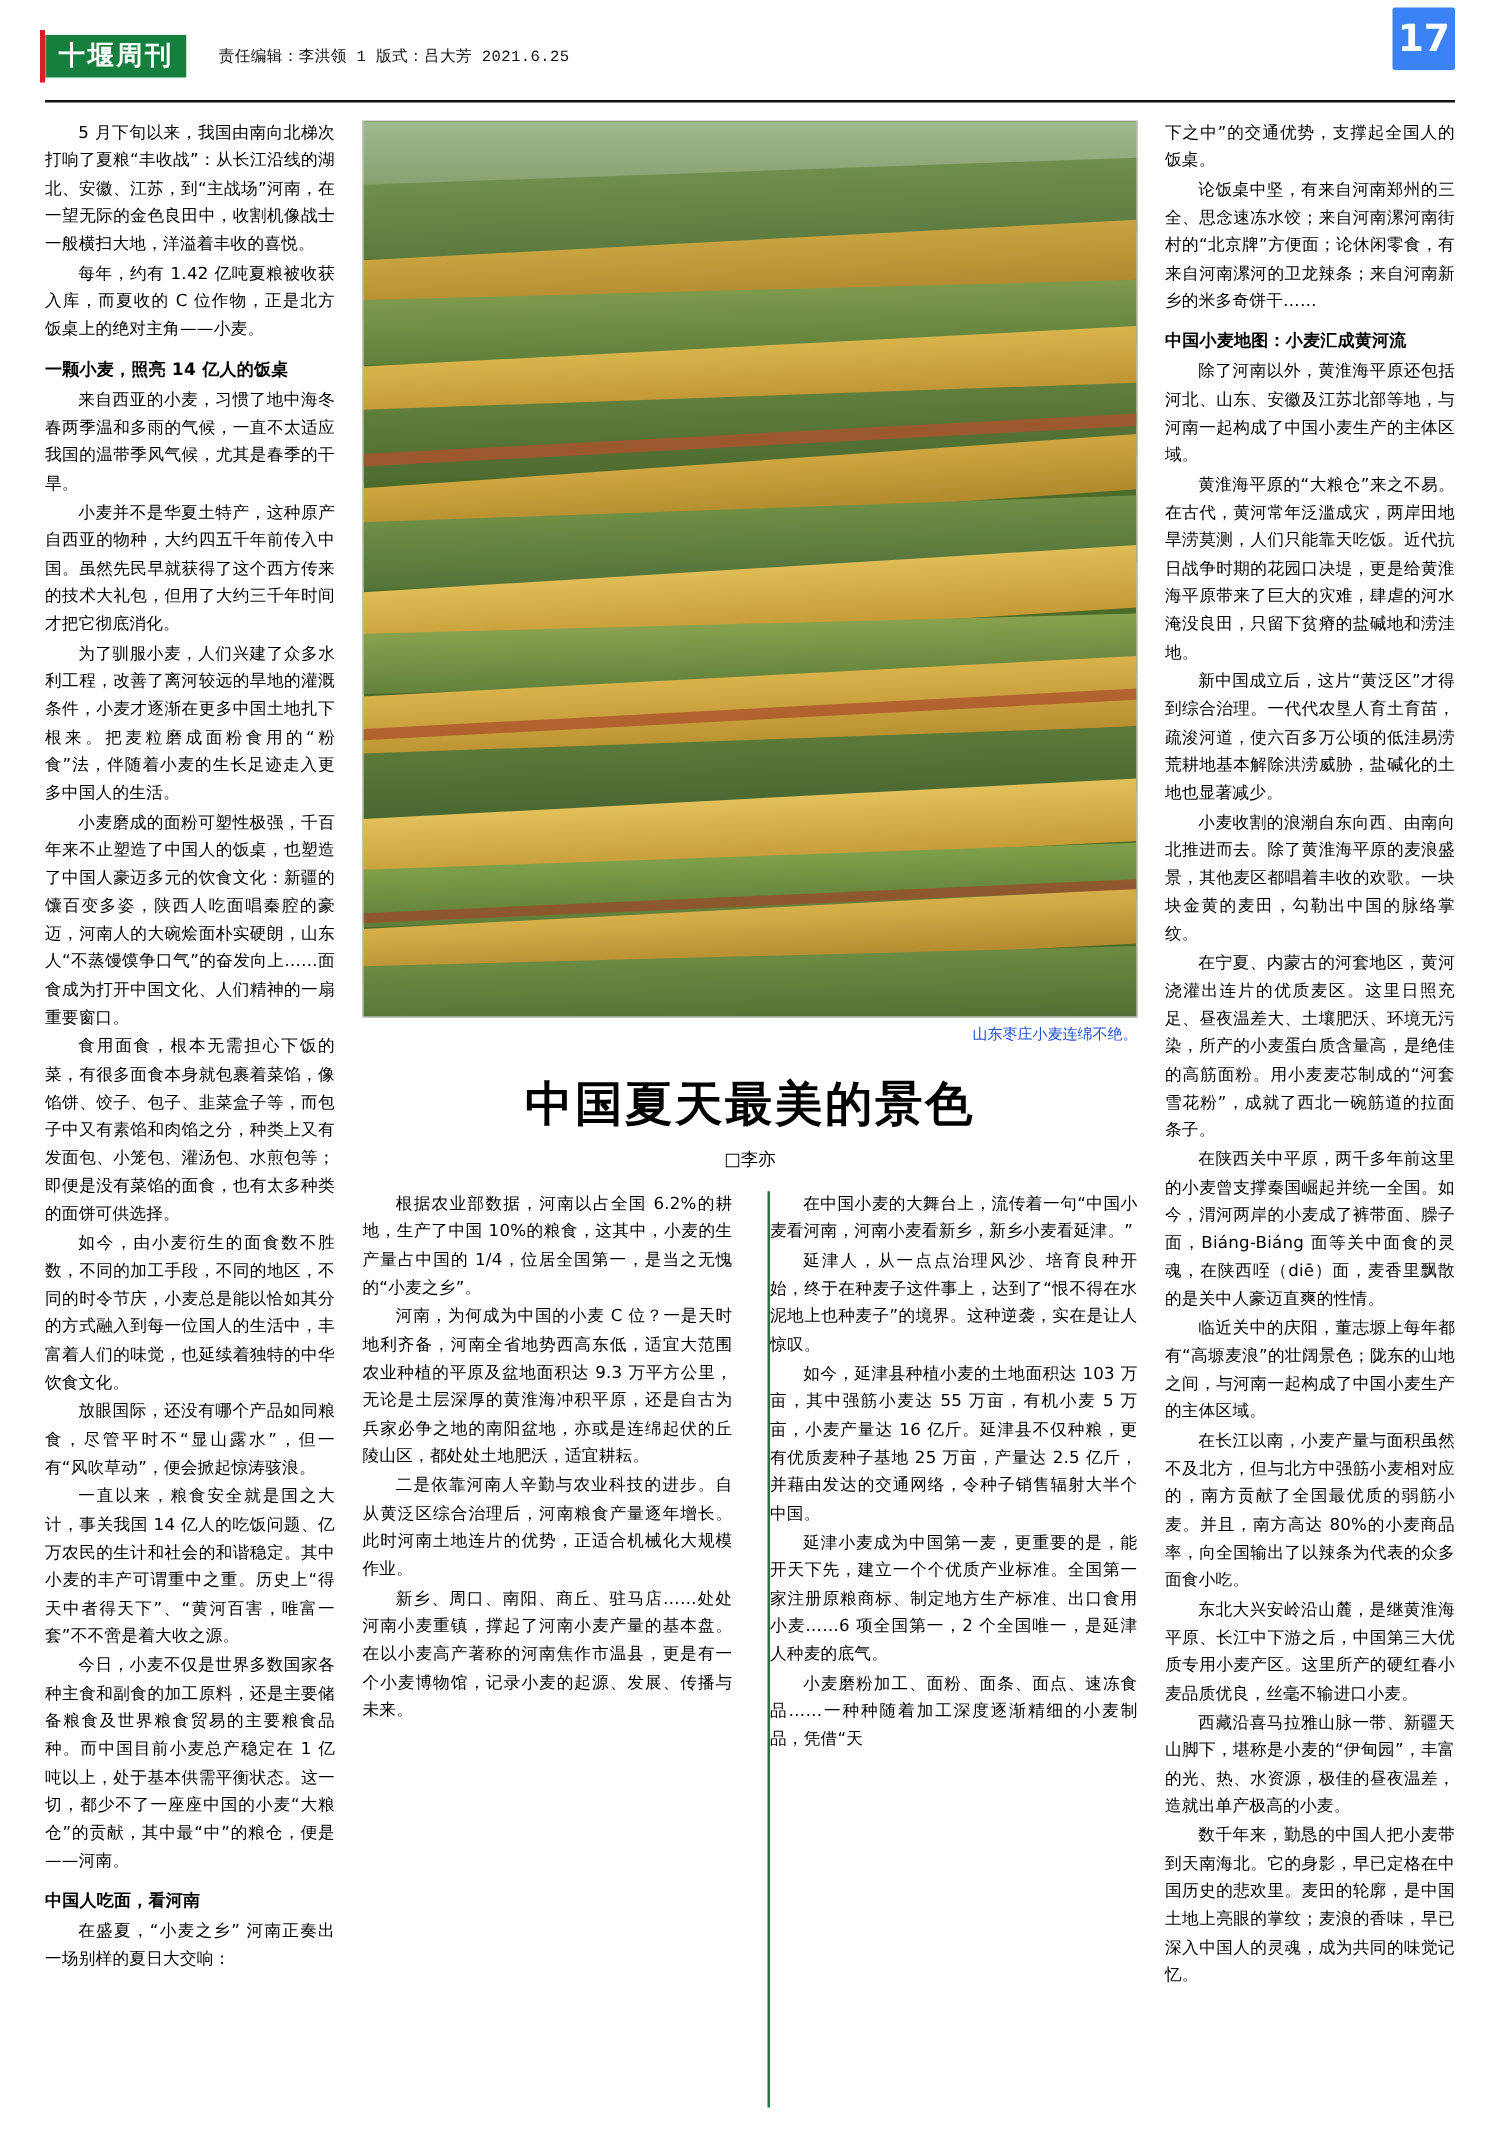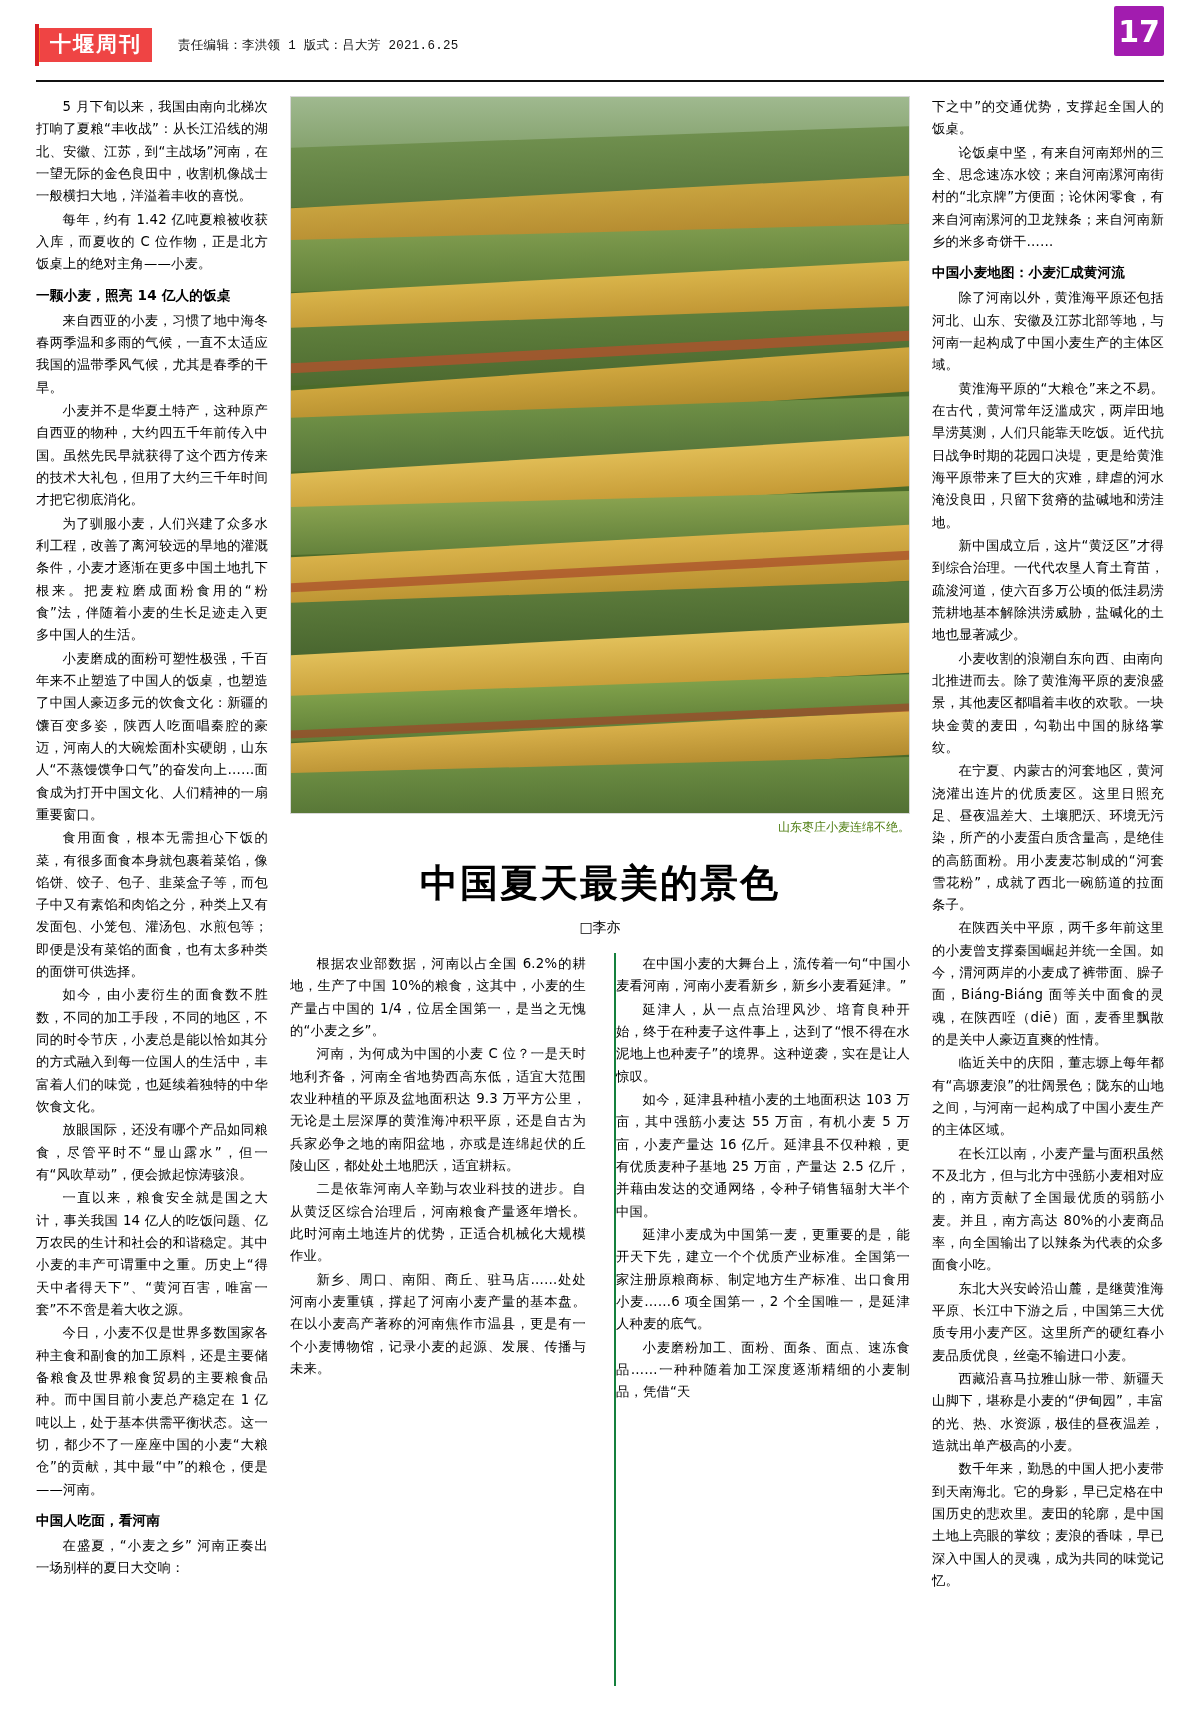--- a/index.html
+++ b/index.html
@@ -26,29 +26,29 @@
 
   
   .masthead {
     position: relative;
     height: 58px;
     display: flex;
     align-items: center;
     padding-top: 16px;
   }
   .brand-box {
-    background: #ef4444;
+    background: #15803d;
     color: #fff;
     font-family: "DejaVu Sans", "Liberation Sans", sans-serif;
     font-weight: bold;
     font-size: 21px;
     letter-spacing: 2px;
     padding: 6px 10px 7px 10px;
     line-height: 1;
-    border-left: 4px solid #f97316;
+    border-left: 1px solid #f97316;
     display: inline-block;
     position: relative;
   }
   .brand-box::before {
     content: "";
     position: absolute;
     left: -5px;
     top: -4px;
     bottom: -4px;
     width: 4px;
@@ -69,21 +69,21 @@
     gap: 14px;
   }
   .section-name {
     font-family: "DejaVu Sans", "Liberation Sans", sans-serif;
     font-size: 19px;
     font-weight: bold;
     letter-spacing: 3px;
     color: #000;
   }
   .page-num {
-    background: #a21caf;
+    background: #3b82f6;
     color: #fff;
     font-family: "DejaVu Sans", "Liberation Sans", sans-serif;
     font-weight: bold;
     font-size: 30px;
     width: 50px;
     height: 50px;
     display: flex;
     align-items: center;
     justify-content: center;
     border-radius: 2px;
@@ -146,21 +146,21 @@
   }
   .photo .band {
     position: absolute;
     left: -10%;
     width: 120%;
   }
   .caption {
     font-size: 12px;
     text-align: right;
     margin-top: 5px;
-    color: #4d7c0f;
+    color: #1d4ed8;
     font-family: "DejaVu Sans", "Liberation Sans", sans-serif;
   }
 
   .headline {
     text-align: center;
     font-size: 38px;
     font-weight: bold;
     letter-spacing: 2px;
     margin: 22px 0 10px 0;
     font-family: "DejaVu Sans", "Liberation Sans", sans-serif;

